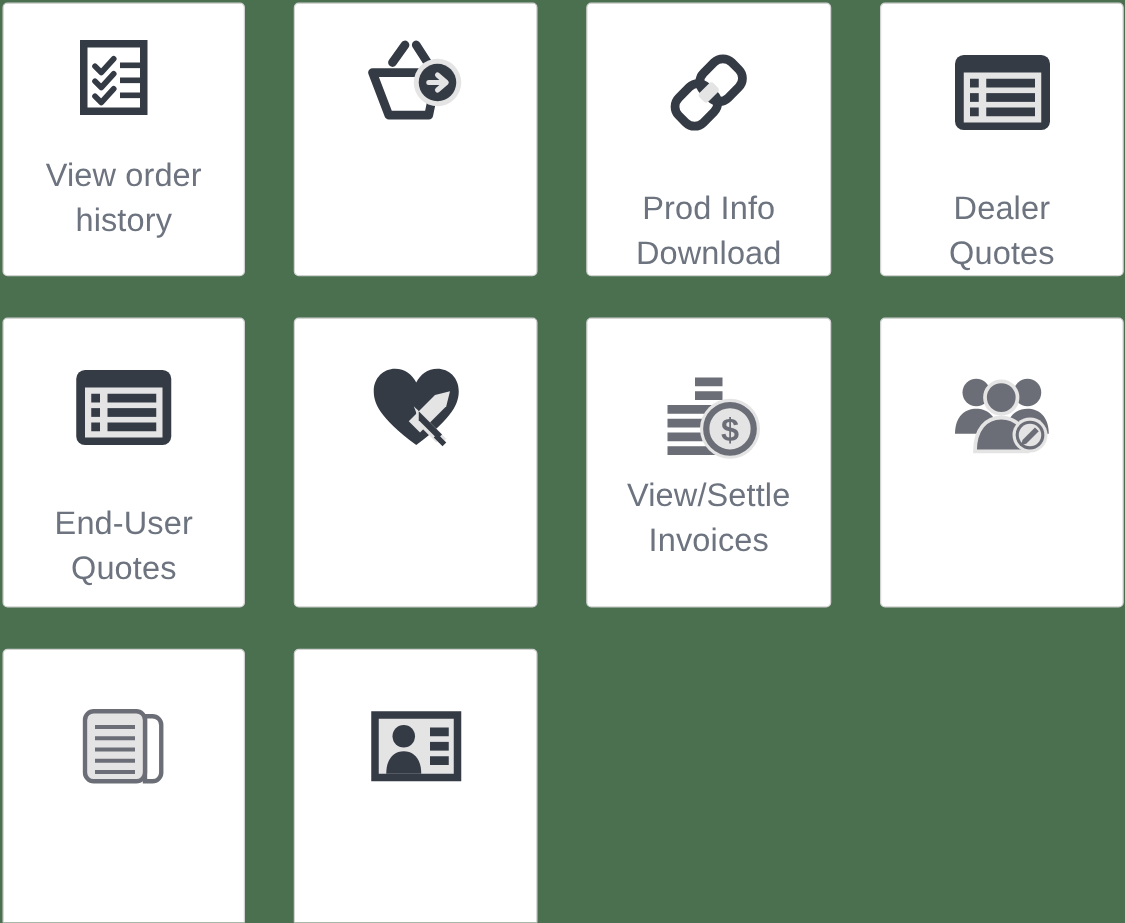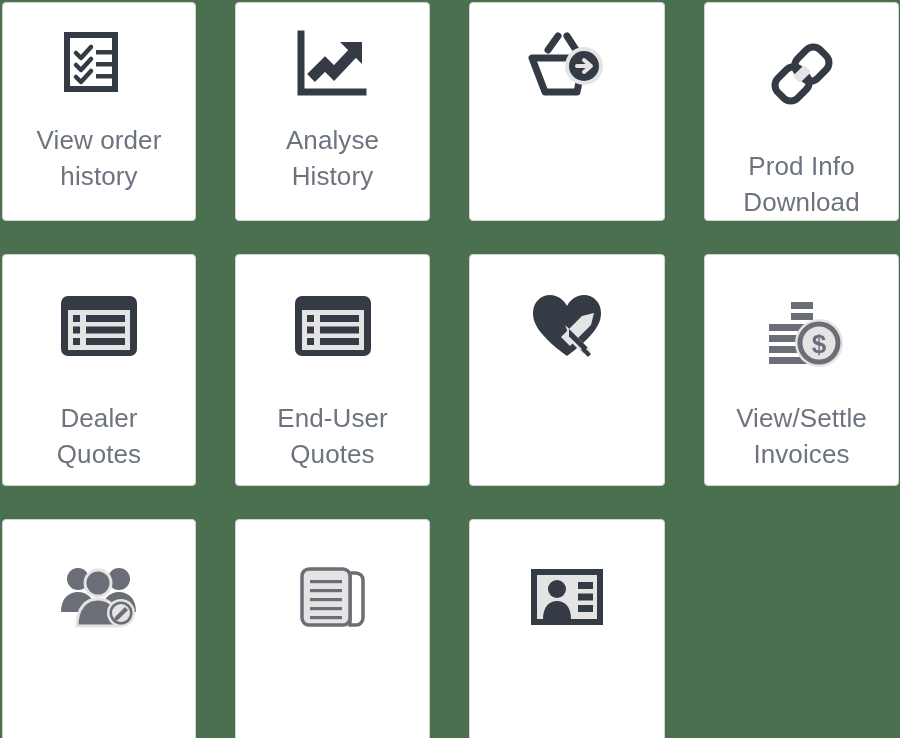--- a/index.html
+++ b/index.html
@@ -54,21 +54,21 @@
     text-align: center;
     font-size: 26px;
     line-height: 1.38;
     color: #6d747f;
     letter-spacing: 0.1px;
     padding: 0 6px;
     font-weight: 400;
     white-space: pre-line;
   }
   .tile-row2 .tile-label { margin-top: 34px; }
-  .tile-row3 .tile-label { margin-top: 28px; }
+  .tile-row3 .tile-label { margin-top: 6px; }
 </style>
 </head>
 <body>
 
 <div id="tile-grid">
 
   <div class="tile">
     <div class="tile-icon">
       <svg width="72" height="72" viewBox="0 0 72 72">
         <rect x="4" y="5" width="48" height="54" fill="none" stroke="#343b45" stroke-width="6"></rect>
@@ -77,31 +77,20 @@
         <path d="M13 47 l5 5 l10 -11" fill="none" stroke="#343b45" stroke-width="4.5" stroke-linecap="round" stroke-linejoin="round"></path>
         <rect x="33" y="20" width="16" height="4.5" fill="#343b45"></rect>
         <rect x="33" y="32" width="16" height="4.5" fill="#343b45"></rect>
         <rect x="33" y="44" width="16" height="4.5" fill="#343b45"></rect>
       </svg>
     </div>
     <div class="tile-label">View order
 history</div>
   </div>
 
-  <div class="tile">
-    <div class="tile-icon">
-      <svg width="76" height="72" viewBox="0 0 76 72">
-        <path d="M6 4 v58 h62" fill="none" stroke="#343b45" stroke-width="7" stroke-linecap="square"></path>
-        <path d="M16 48 l14 -14 l9 9 l19 -20" fill="none" stroke="#343b45" stroke-width="11" stroke-linejoin="miter"></path>
-        <path d="M45 12 h22 v22 z" fill="#343b45"></path>
-      </svg>
-    </div>
-    <div class="tile-label">Analyse
-History</div>
-  </div>
 
   <div class="tile">
     <div class="tile-icon">
       <svg width="82" height="72" viewBox="0 0 82 72">
         <path d="M22 20 l10 -14" fill="none" stroke="#343b45" stroke-width="7" stroke-linecap="round"></path>
         <path d="M50 20 l-9 -14" fill="none" stroke="#343b45" stroke-width="7" stroke-linecap="round"></path>
         <path d="M6 28 h52 l-7 34 h-32 z" fill="none" stroke="#343b45" stroke-width="7" stroke-linejoin="round"></path>
         <circle cx="58" cy="36" r="19" fill="#e4e4e4"></circle>
         <circle cx="58" cy="36" r="15" fill="#343b45"></circle>
         <path d="M51 36 h12 M58 30 l7 6 l-7 6" fill="none" stroke="#e4e4e4" stroke-width="4" stroke-linecap="round" stroke-linejoin="round"></path>

